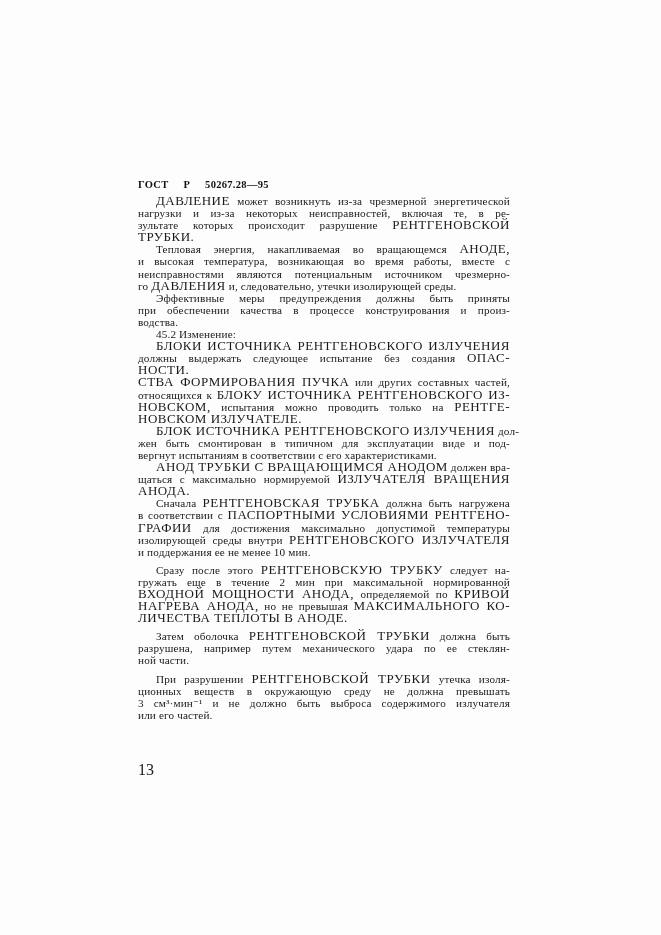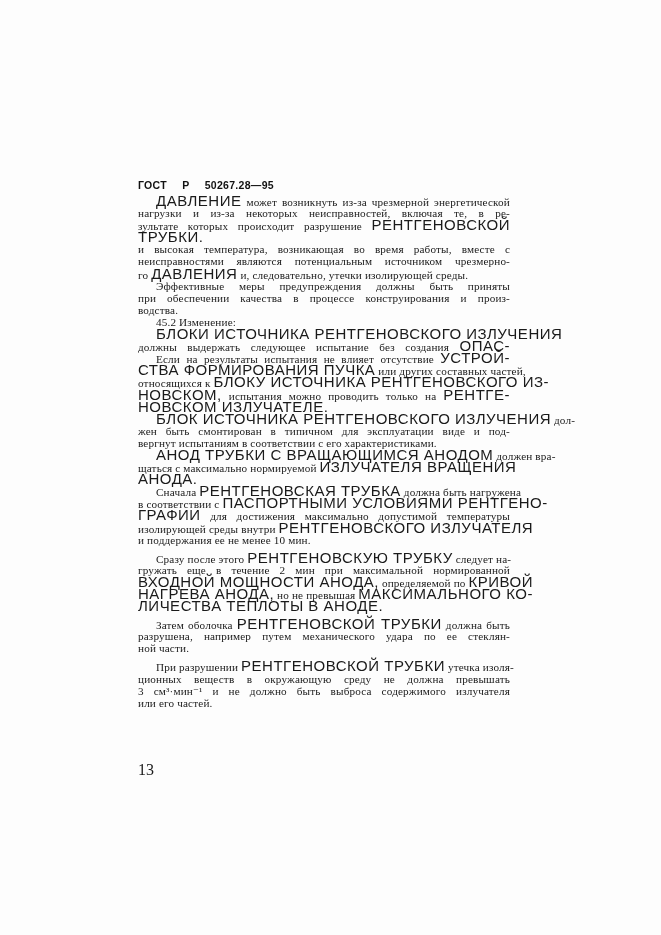--- a/index.html
+++ b/index.html
@@ -3,64 +3,65 @@
 <meta charset="utf-8">
 <style>
   html, body { margin: 0; padding: 0; background: #ffffff; }
   body { width: 661px; height: 935px; position: relative; overflow: hidden; }
   .page {
     position: absolute; left: 0; top: 0; width: 661px; height: 935px; background: #fdfdfd;
     font-family: "Liberation Serif", "DejaVu Serif", serif; color: #1a1a1a;
   }
   .header {
     position: absolute; left: 138px; top: 179px;
-    font-family: Liberation Sans, sans-serif; font-weight: bold; font-size: 10.5px;
+    font-family: Liberation Serif, serif; font-weight: bold; font-size: 10.5px;
     letter-spacing: 0.3px; color: #111;
   }
   .header span { margin-right: 12px; }
   .text {
     position: absolute; left: 138px; width: 372px; top: 195px;
   }
   .line {
     height: 12.1px; font-size: 11.2px; line-height: 12.1px; white-space: nowrap;
     text-align: justify; text-align-last: justify; letter-spacing: 0.15px;
   }
   .line.last { text-align-last: left; }
   .line.indent { padding-left: 18px; }
-  .caps { font-family: Liberation Sans, sans-serif; font-size: 15px; letter-spacing: 0.5px; }
+  .caps { font-family: Liberation Serif, serif; font-size: 13px; letter-spacing: 0.5px; }
   .gap { height: 6px; }
   .pagenum {
     position: absolute; left: 138px; top: 761px; font-size: 16px;
     font-family: "Liberation Serif", serif;
   }
 </style>
 </head>
 <body>
 
 <div class="page">
   <div class="header">
     <span>ГОСТ</span>
     <span>Р</span>
     <span>50267.28—95</span>
   </div>
   <div class="text" id="body-text">
       <div class="line indent"><span class="caps">ДАВЛЕНИЕ</span><span> может возникнуть из-за чрезмерной энергетической</span></div>
       <div class="line"><span>нагрузки и из-за некоторых неисправностей, включая те, в ре-</span></div>
       <div class="line"><span>зультате которых происходит разрушение </span><span class="caps">РЕНТГЕНОВСКОЙ</span></div>
       <div class="line last"><span class="caps">ТРУБКИ.</span></div>
+      <div class="line indent"><span>Тепловая энергия, накапливаемая во вращающемся </span><span class="caps">АНОДЕ,</span></div>
       <div class="line"><span>и высокая температура, возникающая во время работы, вместе с</span></div>
       <div class="line"><span>неисправностями являются потенциальным источником чрезмерно-</span></div>
       <div class="line last"><span>го </span><span class="caps">ДАВЛЕНИЯ</span><span> и, следовательно, утечки изолирующей среды.</span></div>
       <div class="line indent"><span>Эффективные меры предупреждения должны быть приняты</span></div>
       <div class="line"><span>при обеспечении качества в процессе конструирования и произ-</span></div>
       <div class="line last"><span>водства.</span></div>
       <div class="line indent last"><span>45.2 Изменение:</span></div>
       <div class="line indent"><span class="caps">БЛОКИ ИСТОЧНИКА РЕНТГЕНОВСКОГО ИЗЛУЧЕНИЯ</span></div>
       <div class="line"><span>должны выдержать следующее испытание без создания </span><span class="caps">ОПАС-</span></div>
-      <div class="line indent"><span>Если на результаты испытания не влияет отсутствие </span><span class="caps">УСТРОЙ-</span></div>
+      <div class="line last"><span class="caps">НОСТИ.</span></div>
       <div class="line"><span class="caps">СТВА ФОРМИРОВАНИЯ ПУЧКА</span><span> или других составных частей,</span></div>
       <div class="line"><span>относящихся к </span><span class="caps">БЛОКУ ИСТОЧНИКА РЕНТГЕНОВСКОГО ИЗ-</span></div>
       <div class="line"><span class="caps">НОВСКОМ,</span><span> испытания можно проводить только на </span><span class="caps">РЕНТГЕ-</span></div>
       <div class="line last"><span class="caps">НОВСКОМ ИЗЛУЧАТЕЛЕ.</span></div>
       <div class="line indent"><span class="caps">БЛОК ИСТОЧНИКА РЕНТГЕНОВСКОГО ИЗЛУЧЕНИЯ</span><span> дол-</span></div>
       <div class="line"><span>жен быть смонтирован в типичном для эксплуатации виде и под-</span></div>
       <div class="line last"><span>вергнут испытаниям в соответствии с его характеристиками.</span></div>
       <div class="line indent"><span class="caps">АНОД ТРУБКИ С ВРАЩАЮЩИМСЯ АНОДОМ</span><span> должен вра-</span></div>
       <div class="line"><span>щаться с максимально нормируемой </span><span class="caps">ИЗЛУЧАТЕЛЯ ВРАЩЕНИЯ</span></div>
       <div class="line last"><span class="caps">АНОДА.</span></div>

